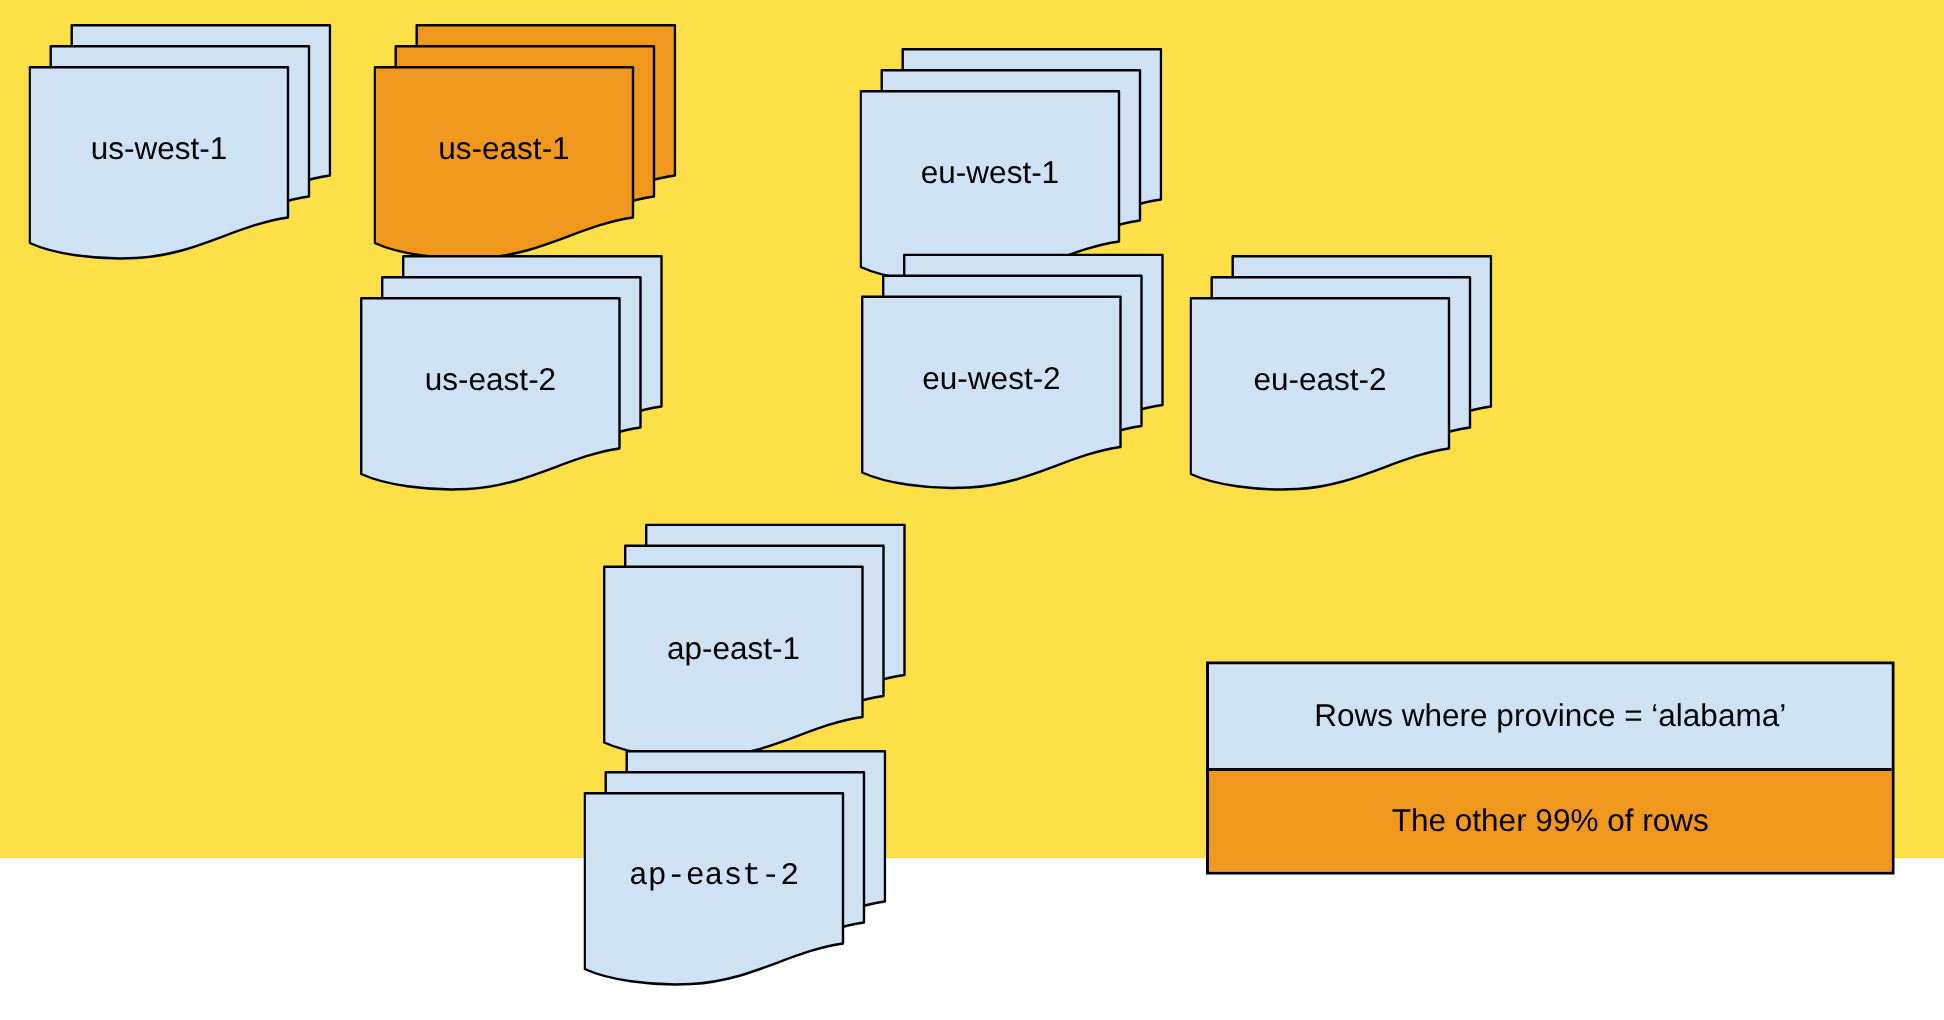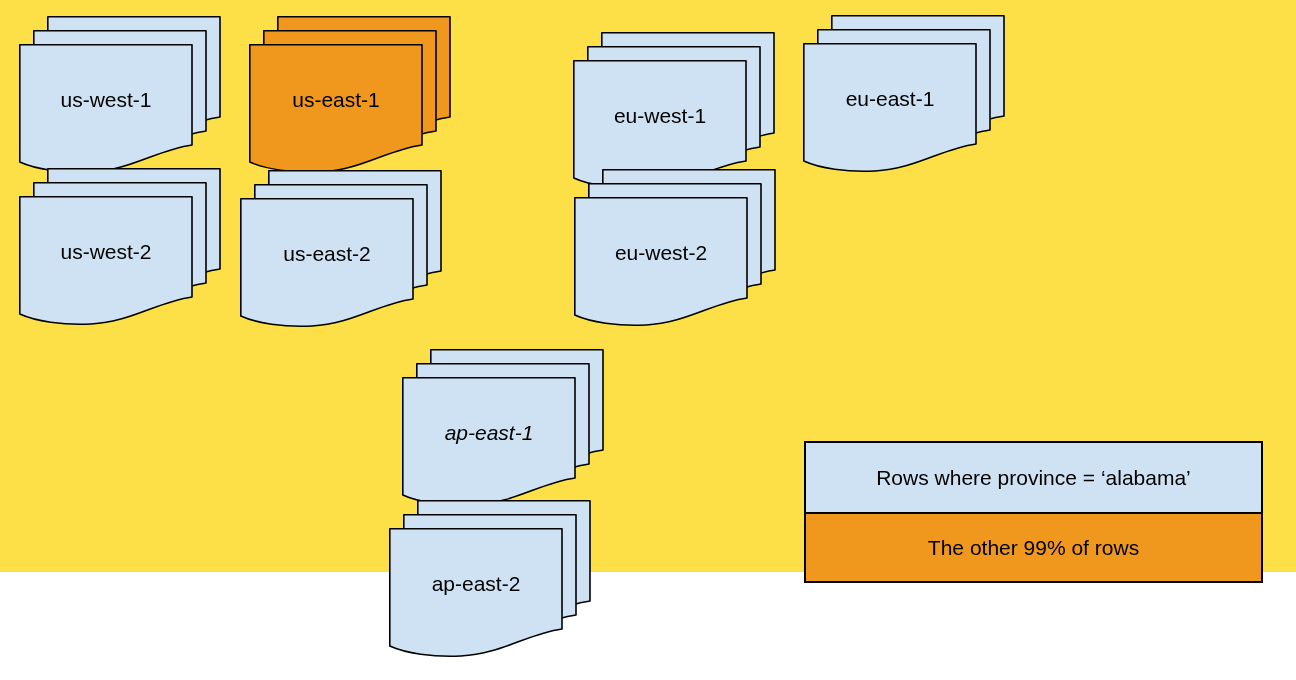--- a/index.html
+++ b/index.html
@@ -82,67 +82,59 @@
 
   <div class="stack blue" style="left:573px; top:32px;">
     <svg viewBox="0 0 202 158">
       <path transform="translate(28,0)" d="M0.8,0.8 H173 V101 C138,106 112,126 72,128 C44,129.5 16,125 0.8,118 Z"></path>
       <path transform="translate(14,14)" d="M0.8,0.8 H173 V101 C138,106 112,126 72,128 C44,129.5 16,125 0.8,118 Z"></path>
       <path transform="translate(0,28)" d="M0.8,0.8 H173 V101 C138,106 112,126 72,128 C44,129.5 16,125 0.8,118 Z"></path>
     </svg>
     <div class="doc-label">eu-west-1</div>
   </div>
 
-  <div class="stack blue" style="left:803px; top:15px;">
-    <svg viewBox="0 0 202 158">
-      <path transform="translate(28,0)" d="M0.8,0.8 H173 V101 C138,106 112,126 72,128 C44,129.5 16,125 0.8,118 Z"></path>
-      <path transform="translate(14,14)" d="M0.8,0.8 H173 V101 C138,106 112,126 72,128 C44,129.5 16,125 0.8,118 Z"></path>
-      <path transform="translate(0,28)" d="M0.8,0.8 H173 V101 C138,106 112,126 72,128 C44,129.5 16,125 0.8,118 Z"></path>
-    </svg>
-    <div class="doc-label">eu-east-1</div>
-  </div>
 
-  <div class="stack blue" style="left:19px; top:168px;">
-    <svg viewBox="0 0 202 158">
-      <path transform="translate(28,0)" d="M0.8,0.8 H173 V101 C138,106 112,126 72,128 C44,129.5 16,125 0.8,118 Z"></path>
-      <path transform="translate(14,14)" d="M0.8,0.8 H173 V101 C138,106 112,126 72,128 C44,129.5 16,125 0.8,118 Z"></path>
-      <path transform="translate(0,28)" d="M0.8,0.8 H173 V101 C138,106 112,126 72,128 C44,129.5 16,125 0.8,118 Z"></path>
-    </svg>
-    <div class="doc-label">us-west-2</div>
-  </div>
 
   <div class="stack blue" style="left:240px; top:170px;text-decoration:underline;">
     <svg viewBox="0 0 202 158">
       <path transform="translate(28,0)" d="M0.8,0.8 H173 V101 C138,106 112,126 72,128 C44,129.5 16,125 0.8,118 Z"></path>
       <path transform="translate(14,14)" d="M0.8,0.8 H173 V101 C138,106 112,126 72,128 C44,129.5 16,125 0.8,118 Z"></path>
       <path transform="translate(0,28)" d="M0.8,0.8 H173 V101 C138,106 112,126 72,128 C44,129.5 16,125 0.8,118 Z"></path>
     </svg>
     <div class="doc-label">us-east-2</div>
   </div>
 
   <div class="stack blue" style="left:574px; top:169px;text-align:center;">
     <svg viewBox="0 0 202 158">
       <path transform="translate(28,0)" d="M0.8,0.8 H173 V101 C138,106 112,126 72,128 C44,129.5 16,125 0.8,118 Z"></path>
       <path transform="translate(14,14)" d="M0.8,0.8 H173 V101 C138,106 112,126 72,128 C44,129.5 16,125 0.8,118 Z"></path>
       <path transform="translate(0,28)" d="M0.8,0.8 H173 V101 C138,106 112,126 72,128 C44,129.5 16,125 0.8,118 Z"></path>
     </svg>
     <div class="doc-label">eu-west-2</div>
   </div>
 
+  <div class="stack blue" style="left:793px; top:170px;">
+    <svg viewBox="0 0 202 158">
+      <path transform="translate(28,0)" d="M0.8,0.8 H173 V101 C138,106 112,126 72,128 C44,129.5 16,125 0.8,118 Z"></path>
+      <path transform="translate(14,14)" d="M0.8,0.8 H173 V101 C138,106 112,126 72,128 C44,129.5 16,125 0.8,118 Z"></path>
+      <path transform="translate(0,28)" d="M0.8,0.8 H173 V101 C138,106 112,126 72,128 C44,129.5 16,125 0.8,118 Z"></path>
+    </svg>
+    <div class="doc-label">eu-east-2</div>
+  </div>
 
-  <div class="stack blue" style="left:402px; top:349px;font-style:italic;">
+  <div class="stack blue" style="left:402px; top:349px;">
     <svg viewBox="0 0 202 158">
       <path transform="translate(28,0)" d="M0.8,0.8 H173 V101 C138,106 112,126 72,128 C44,129.5 16,125 0.8,118 Z"></path>
       <path transform="translate(14,14)" d="M0.8,0.8 H173 V101 C138,106 112,126 72,128 C44,129.5 16,125 0.8,118 Z"></path>
       <path transform="translate(0,28)" d="M0.8,0.8 H173 V101 C138,106 112,126 72,128 C44,129.5 16,125 0.8,118 Z"></path>
     </svg>
     <div class="doc-label">ap-east-1</div>
   </div>
 
-  <div class="stack blue" style="left:389px; top:500px;">
+  <div class="stack blue" style="left:389px; top:500px;font-family:Liberation Mono, monospace;">
     <svg viewBox="0 0 202 158">
       <path transform="translate(28,0)" d="M0.8,0.8 H173 V101 C138,106 112,126 72,128 C44,129.5 16,125 0.8,118 Z"></path>
       <path transform="translate(14,14)" d="M0.8,0.8 H173 V101 C138,106 112,126 72,128 C44,129.5 16,125 0.8,118 Z"></path>
       <path transform="translate(0,28)" d="M0.8,0.8 H173 V101 C138,106 112,126 72,128 C44,129.5 16,125 0.8,118 Z"></path>
     </svg>
     <div class="doc-label">ap-east-2</div>
   </div>
 
   <div class="legend">
     <div class="legend-row blue">Rows where province = ‘alabama’</div>

